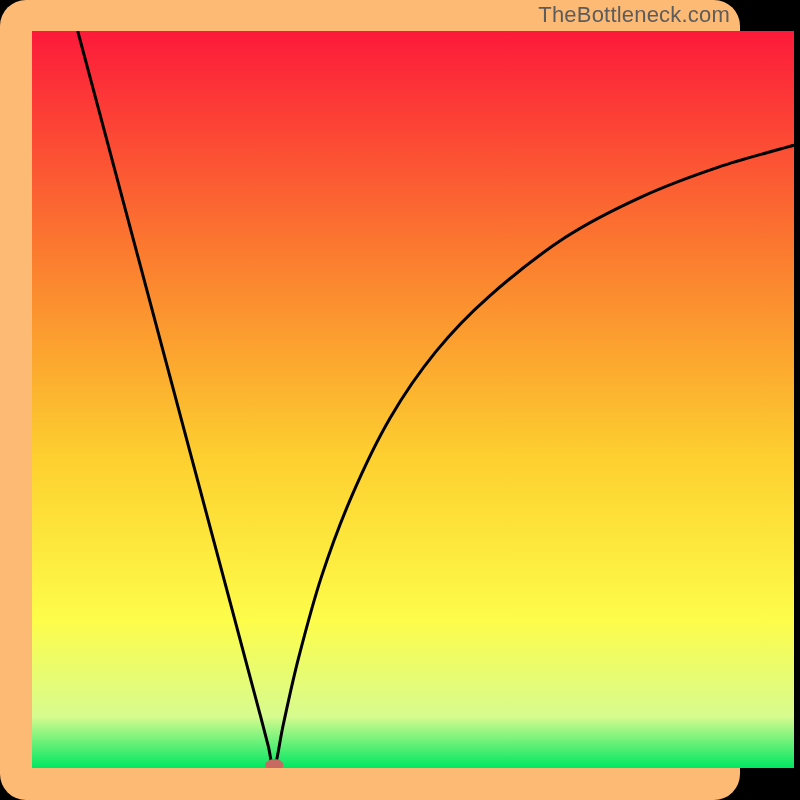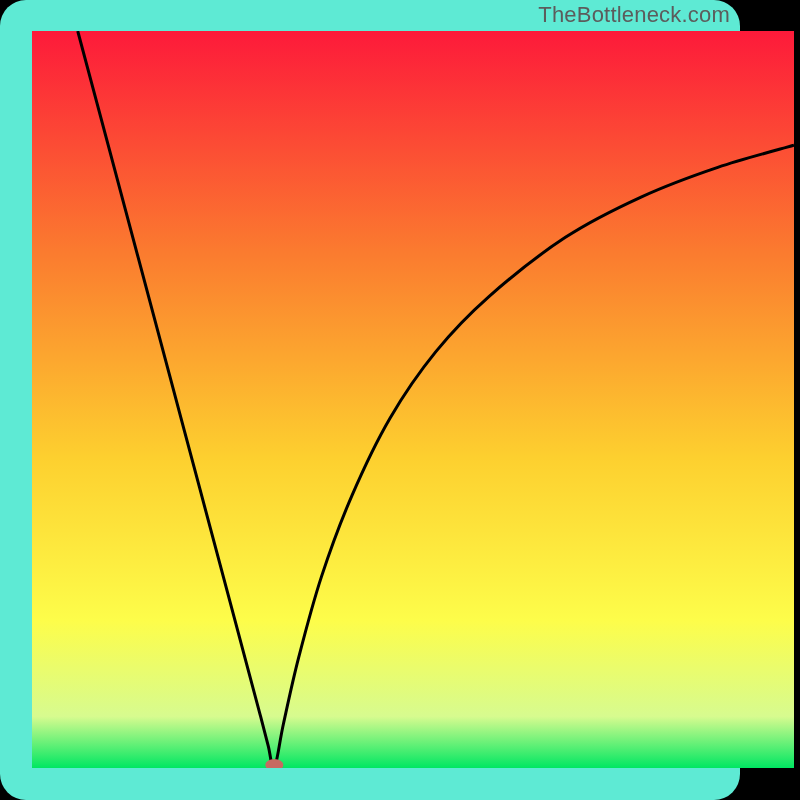--- a/index.html
+++ b/index.html
@@ -8,21 +8,21 @@
     width: 800px;
     height: 800px;
     overflow: hidden;
     background: #000;
     font-family: Arial, Helvetica, sans-serif;
   }
   .frame {
     position: relative;
     width: 740px;
     height: 800px;
-    background: #5eead4;
+    background: #fdba74;
     border-radius: 26px;
   }
   .watermark {
     position: absolute;
     top: 2px;
     right: 10px;
     color: #5c5c5c;
     font-size: 22px;
     font-weight: 500;
     letter-spacing: 0.2px;

